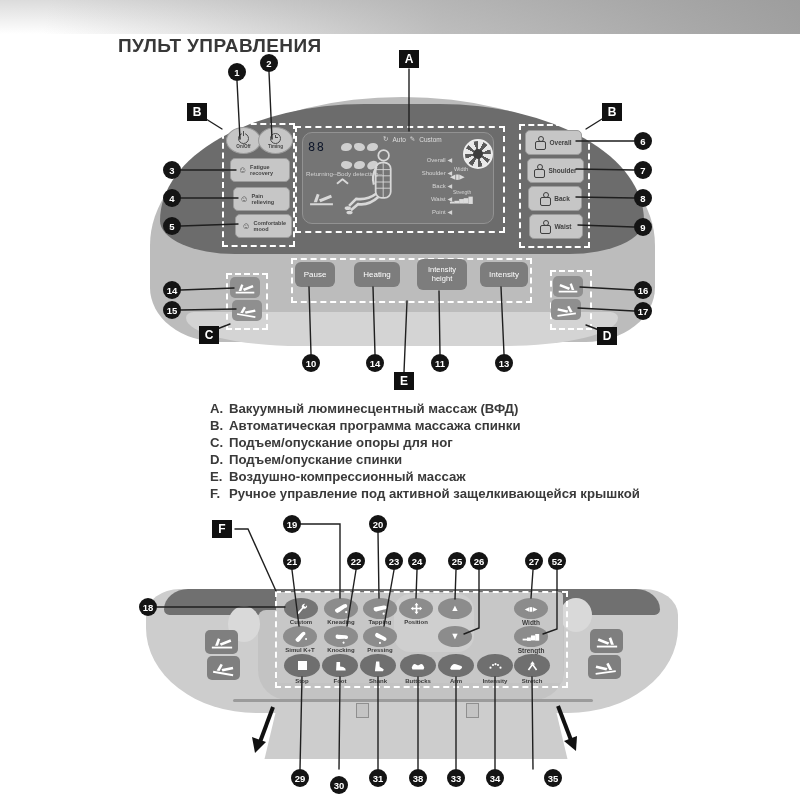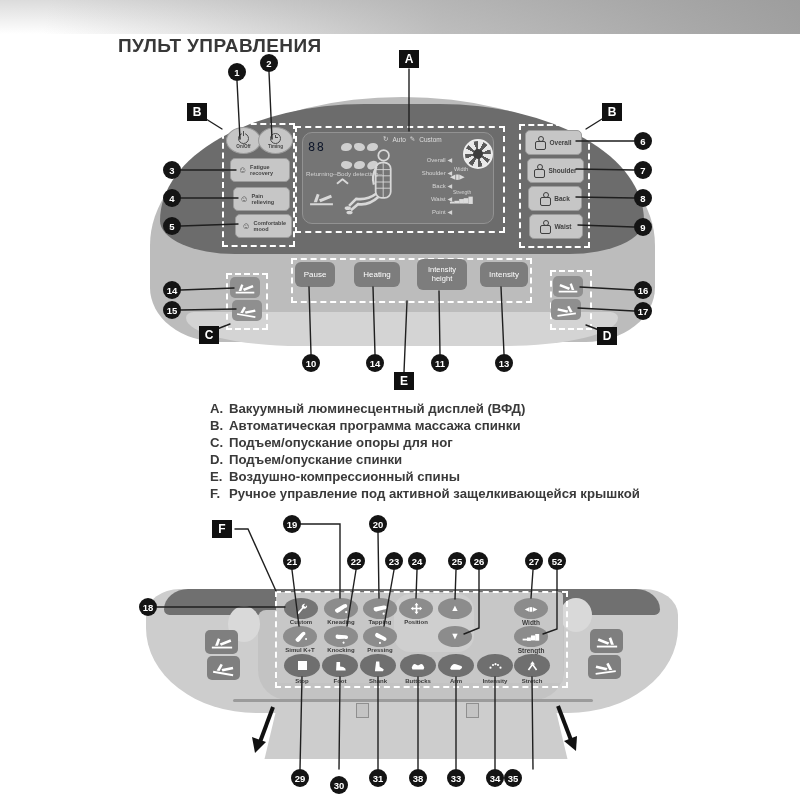--- a/index.html
+++ b/index.html
@@ -257,37 +257,37 @@
       </svg>
   </div>
   <div class="chairbtn" style="left:551px;top:299px;width:30px;height:21px">
     <svg class="icon" viewBox="0 0 26 16" style="width:22px;height:14px;transform:scaleX(-1) rotate(8deg)">
         <use href="#sym-chair"></use>
       </svg>
   </div>
 
   <div class="lg" style="top:401px">
       <span class="lgk">A.</span>
-      <span>Вакуумный люминесцентный дисплей (ВФД)</span>
+      <span>Вакуумный люминесцентный массаж (ВФД)</span>
     </div>
   <div class="lg" style="top:418px">
       <span class="lgk">B.</span>
       <span>Автоматическая программа массажа спинки</span>
     </div>
   <div class="lg" style="top:435px">
       <span class="lgk">C.</span>
       <span>Подъем/опускание опоры для ног</span>
     </div>
   <div class="lg" style="top:452px">
       <span class="lgk">D.</span>
       <span>Подъем/опускание спинки</span>
     </div>
   <div class="lg" style="top:469px">
       <span class="lgk">E.</span>
-      <span>Воздушно-компрессионный спины</span>
+      <span>Воздушно-компрессионный массаж</span>
     </div>
   <div class="lg" style="top:486px">
       <span class="lgk">F.</span>
       <span>Ручное управление под активной защелкивающейся крышкой</span>
     </div>
 
   <div class="lr-base"></div>
   <div class="lr-strip"></div>
   <div class="lr-panel"></div>
   <div class="bump" style="left:228px;top:606px;width:32px;height:36px"></div>
@@ -504,21 +504,21 @@
   <div class="co" style="left:448px;top:552px">25</div>
   <div class="co" style="left:470px;top:552px">26</div>
   <div class="co" style="left:525px;top:552px">27</div>
   <div class="co" style="left:548px;top:552px">52</div>
   <div class="co" style="left:291px;top:769px">29</div>
   <div class="co" style="left:330px;top:776px">30</div>
   <div class="co" style="left:369px;top:769px">31</div>
   <div class="co" style="left:409px;top:769px">38</div>
   <div class="co" style="left:447px;top:769px">33</div>
   <div class="co" style="left:486px;top:769px">34</div>
-  <div class="co" style="left:504px;top:769px">35</div>
+  <div class="co" style="left:544px;top:769px">35</div>
 
   <div class="lb" style="left:399px;top:50px">A</div>
   <div class="lb" style="left:187px;top:103px">B</div>
   <div class="lb" style="left:602px;top:103px">B</div>
   <div class="lb" style="left:199px;top:326px">C</div>
   <div class="lb" style="left:597px;top:327px">D</div>
   <div class="lb" style="left:394px;top:372px">E</div>
   <div class="lb" style="left:212px;top:520px">F</div>
 </div>
 

